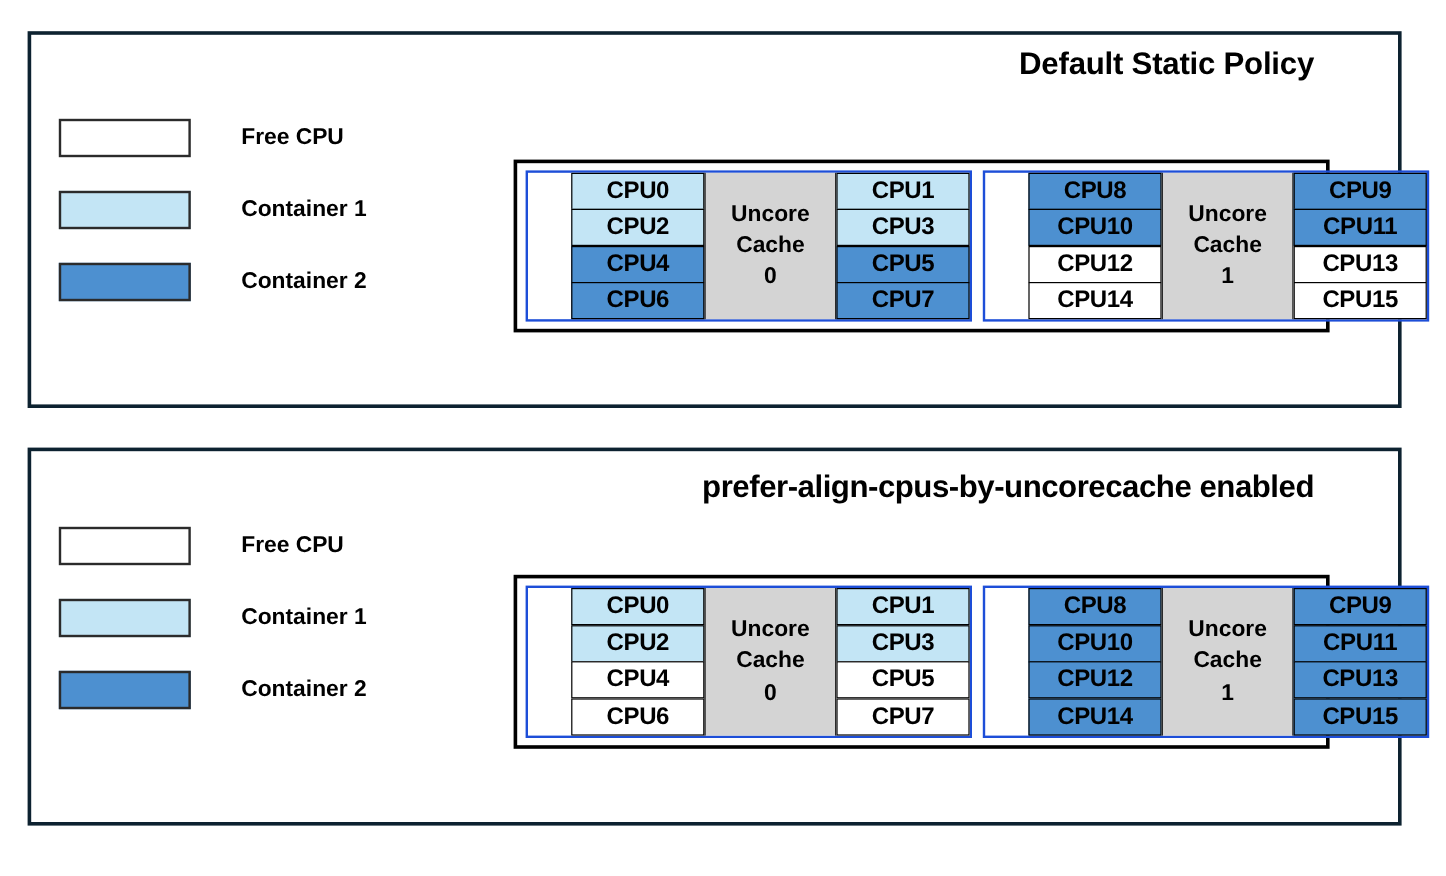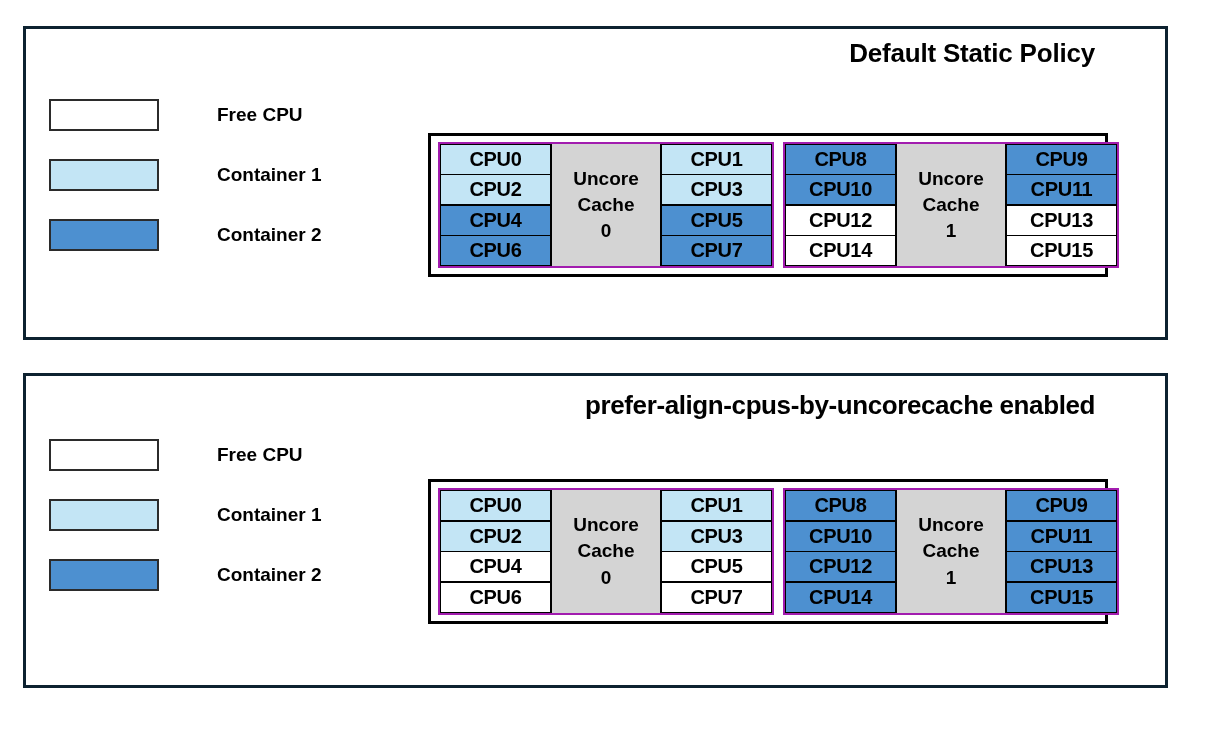--- a/index.html
+++ b/index.html
@@ -63,21 +63,21 @@
     height: 60px;
   }
   .legend-swatch {
     width: 110px;
     height: 32px;
     border: 2px solid #2b2b2b;
     box-sizing: border-box;
     flex: 0 0 auto;
   }
   .legend-label {
-    margin-left: 58px;
+    margin-left: 42px;
     font-size: 19px;
     font-weight: bold;
     color: #000000;
     white-space: nowrap;
   }
 
   
   .diagram {
     position: absolute;
     border: 3px solid #000000;
@@ -85,24 +85,25 @@
     box-sizing: border-box;
     display: flex;
     align-items: center;
     padding: 6px 7px;
   }
   #diagram-default { left: 428px; top: 133px; width: 680px; height: 144px; }
   #diagram-prefer  { left: 428px; top: 479px; width: 680px; height: 145px; }
 
   .cache-group {
     display: flex;
-    border: 2px solid #a21caf;
+    border: 2px solid #1d4ed8;
     box-sizing: border-box;
     height: 100%;
     flex: 0 0 auto;
+    padding-left: 36px;
   }
   #diagram-default .cache-group:first-child,
   #diagram-prefer  .cache-group:first-child { margin-right: 9px; }
 
   .cpu-col {
     display: flex;
     flex-direction: column;
     width: 111px;
     flex: 0 0 auto;
   }

